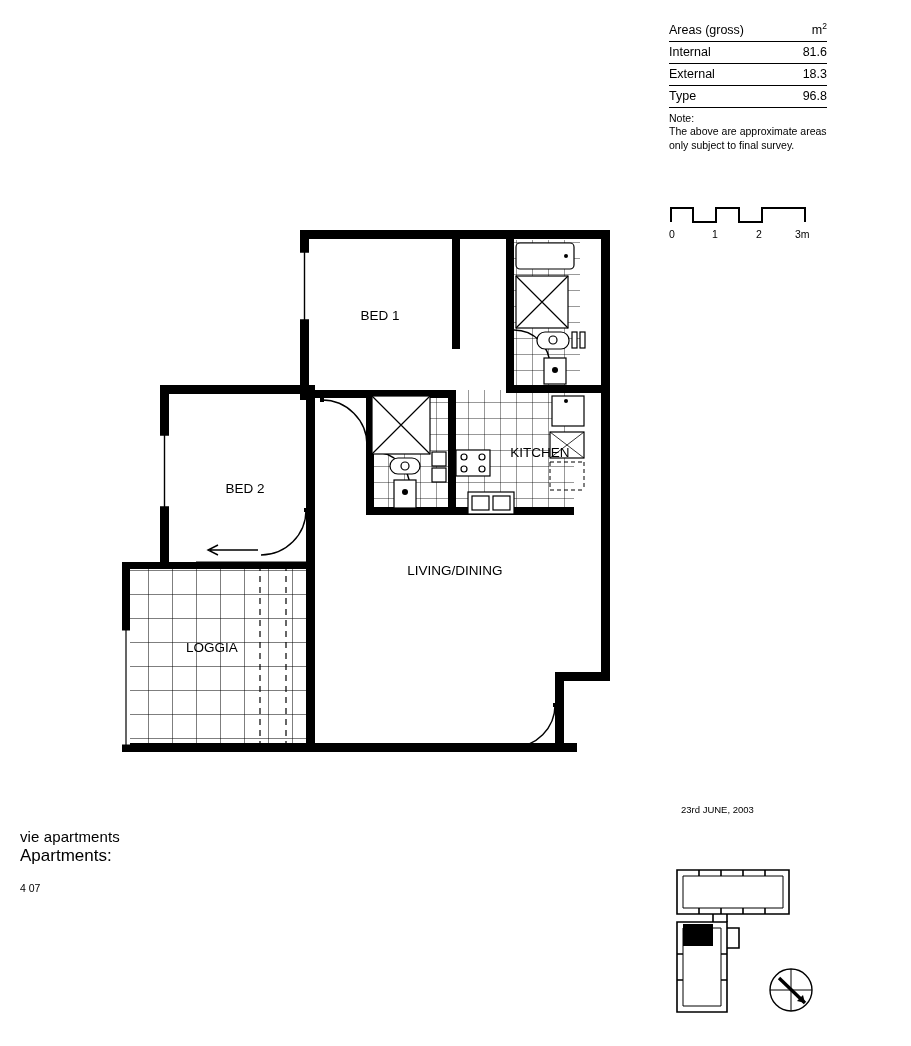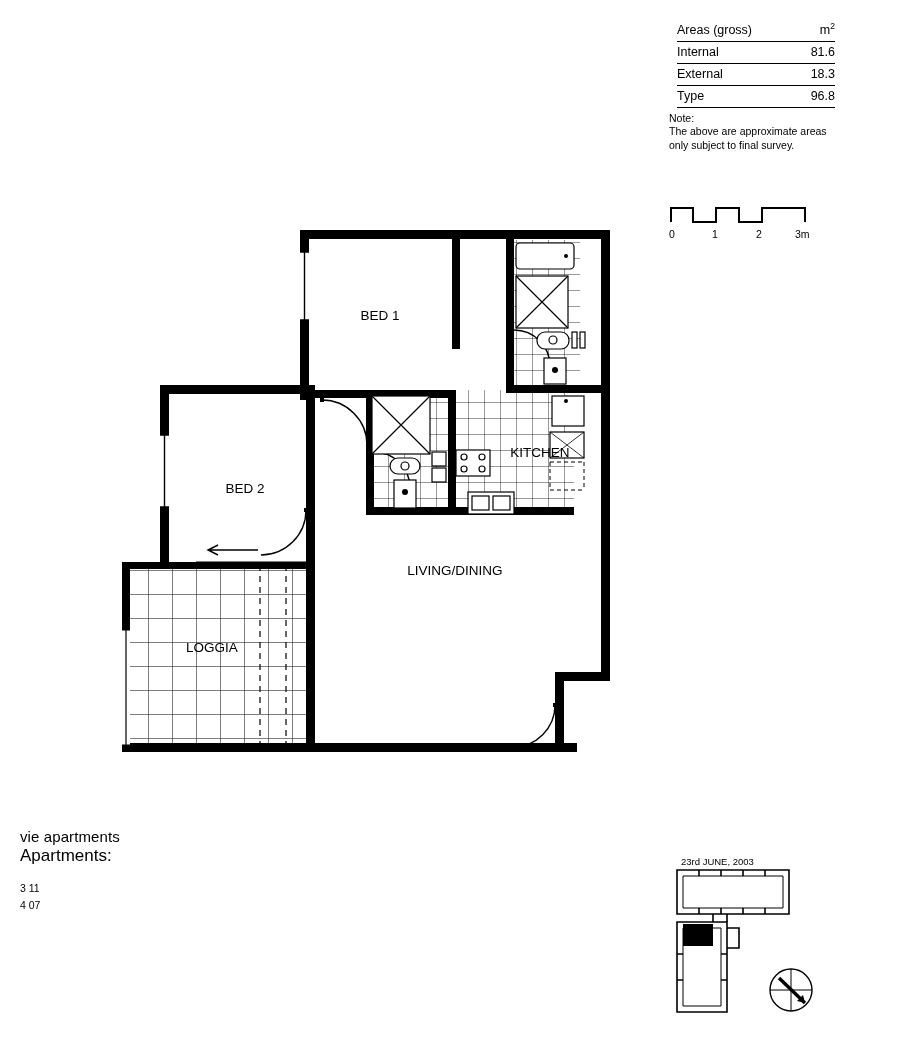--- a/index.html
+++ b/index.html
@@ -15,21 +15,20 @@
     color: #000000;
     overflow: hidden;
   }
   .abs { position: absolute; }
 
   
   #areas-table {
     left: 669px;
     top: 18px;
     width: 158px;
-    margin-left: 8px;
   }
   #areas-table .row {
     display: flex;
     justify-content: space-between;
     align-items: baseline;
     padding: 3px 0 4px 0;
     font-size: 12.5px;
   }
   #areas-table .rule {
     height: 1px;
@@ -77,21 +76,21 @@
 
   
   #title-block { left: 20px; top: 828px; width: 320px; }
   #brand-name { font-size: 15px; letter-spacing: 0.1px; }
   #type-label { font-size: 17px; margin-top: 20px; line-height: 1.25; }
   #apartments-label { font-size: 17px; line-height: 1.25; }
   #apartment-list { margin-top: 14px; font-size: 10.5px; line-height: 1.55; }
 
   
   #date-stamp {
-    left: 681px; top: 856px;
+    left: 681px; top: 804px;
     font-size: 9.5px;
   }
   #keyplan { left: 669px; top: 862px; width: 160px; height: 160px; }
 </style>
 </head>
 <body>
 
 <div class="abs" id="areas-table">
   <div class="row">
     <span>Areas (gross)</span>
@@ -285,21 +284,20 @@
       <text x="355" y="365" text-anchor="middle">LIVING/DINING</text>
       <text x="112" y="442" text-anchor="middle">LOGGIA</text>
     </g>
   </svg>
 </div>
 
 <div class="abs" id="title-block">
   <div id="brand-name">vie apartments</div>
   <div id="apartments-label">Apartments:</div>
   <div id="apartment-list">
-    <div>3 11</div>
     <div>4 07</div>
   </div>
 </div>
 
 <div class="abs" id="date-stamp">23rd JUNE, 2003</div>
 
 <div class="abs" id="keyplan">
   <svg width="160" height="160" viewBox="0 0 160 160">
     <g fill="none" stroke="#000" stroke-width="1.6">
 

